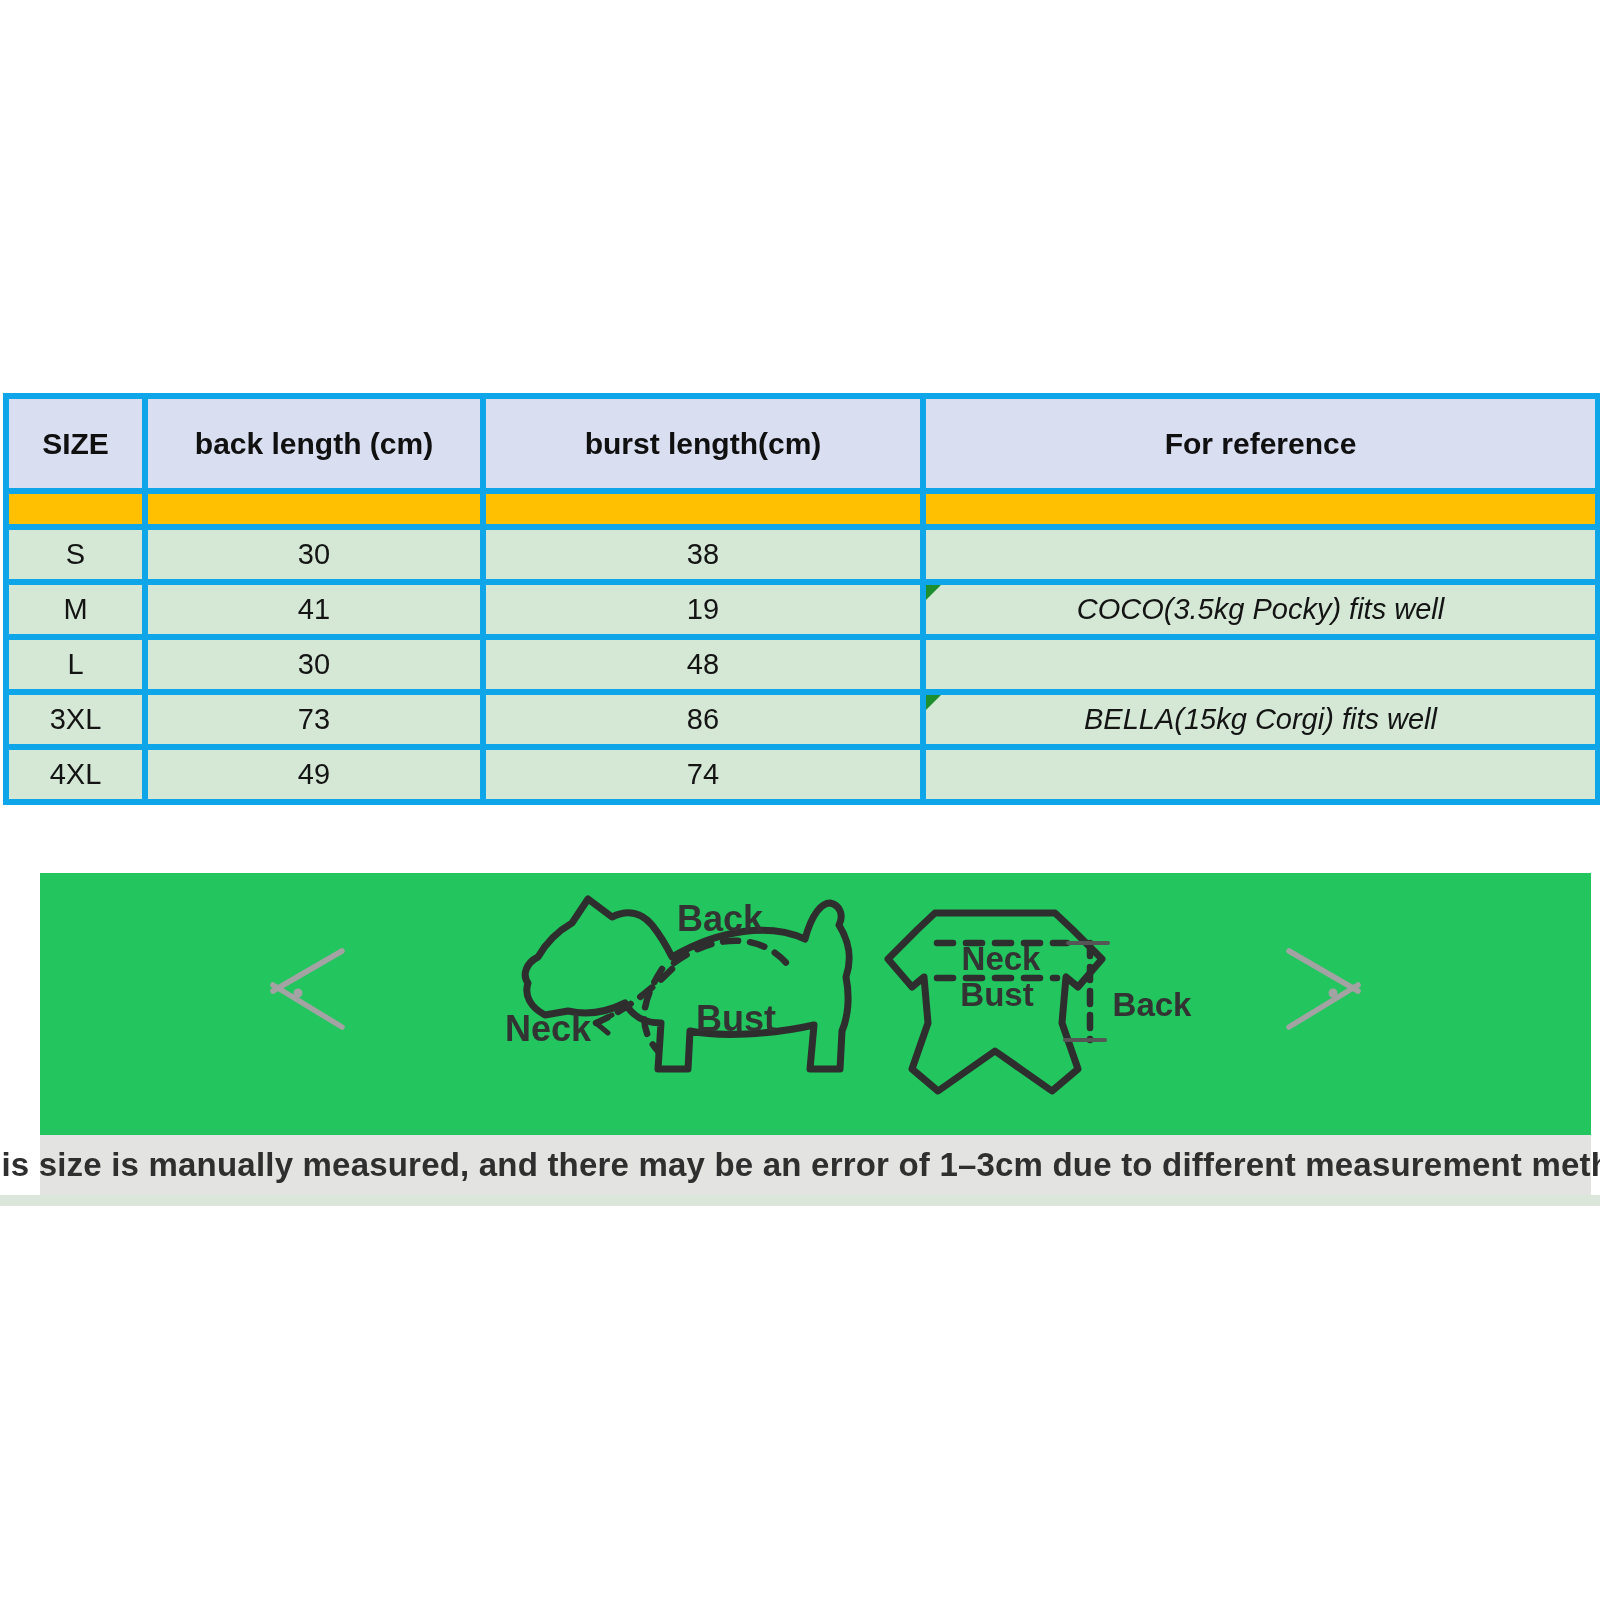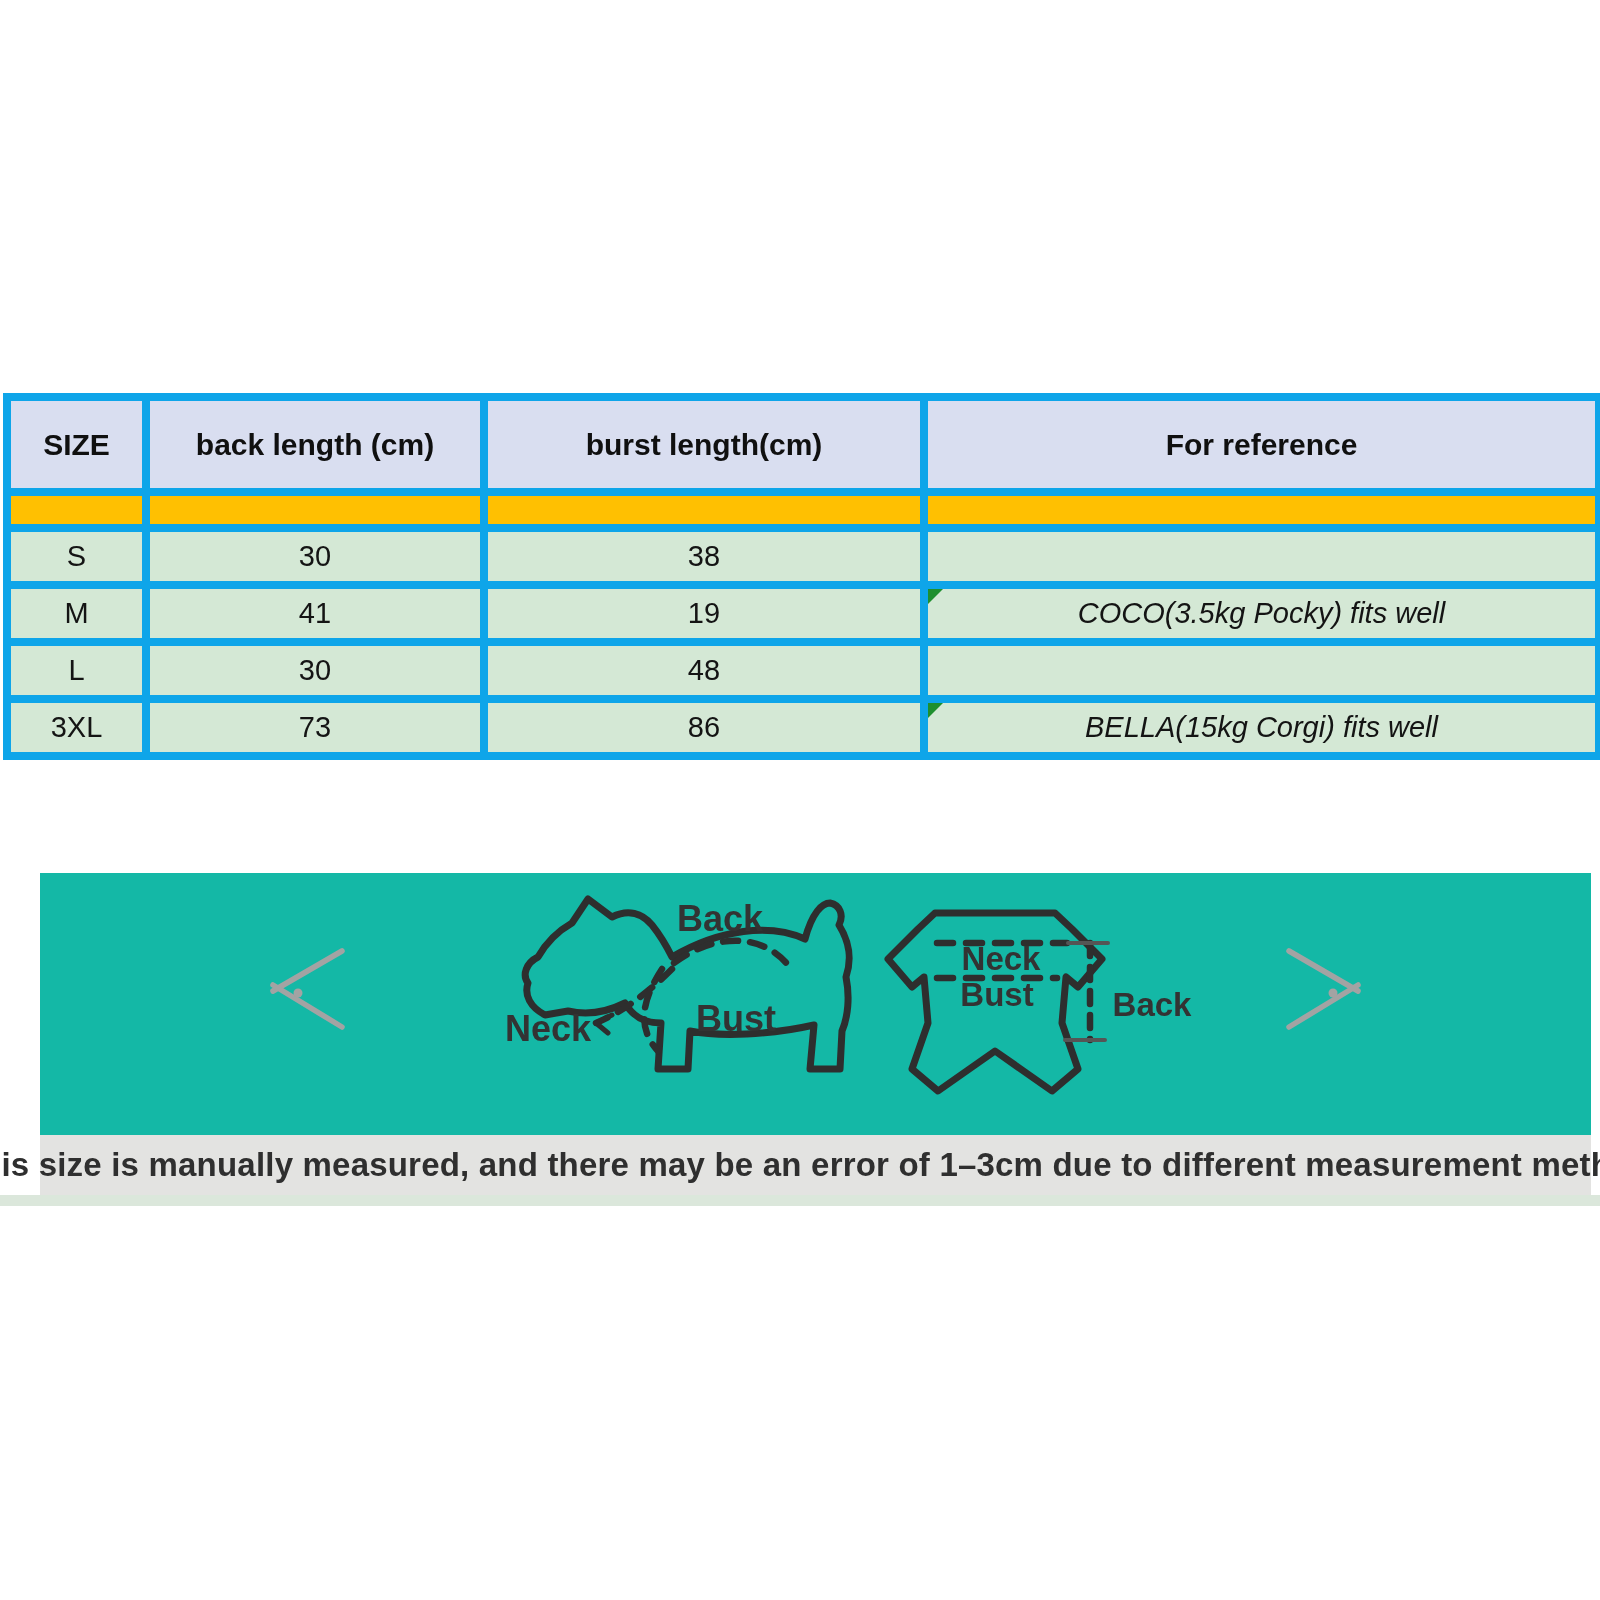--- a/index.html
+++ b/index.html
@@ -11,38 +11,38 @@
   
   .size-table-wrap{position:absolute;left:3px;top:393px;width:1592px;}
   table.size-table{
     border-collapse:collapse;table-layout:fixed;width:1592px;
   }
   table.size-table col.c-size{width:139px;}
   table.size-table col.c-back{width:338px;}
   table.size-table col.c-burst{width:440px;}
   table.size-table col.c-ref{width:675px;}
   table.size-table th, table.size-table td{
-    border:8px solid #0ea5e9;padding:8px;text-align:center;vertical-align:middle;
+    border:6px solid #0ea5e9;padding:8px;text-align:center;vertical-align:middle;
     color:#141414;overflow:hidden;white-space:nowrap;
   }
   tr.header-row{height:95px;background:#d9def0;}
   tr.header-row th{font-size:30px;font-weight:bold;color:#101010;}
   tr.highlight-row{height:36px;background:#ffc001;}
   tr.data-row{height:40px;background:#d4e8d5;}
   tr.data-row td{font-size:29px;font-weight:400;}
   td.ref-cell{position:relative;font-style:italic;}
   .corner-marker{
     position:absolute;left:0;top:0;width:0;height:0;display:none;
     border-top:15px solid #1e8f2e;border-right:15px solid transparent;
   }
 
   
   .diagram-band{
     position:absolute;left:40px;top:873px;width:1551px;height:315px;
-    background:#14b8a6;
+    background:#22c55e;
   }
   .diagram-band svg{display:block;}
 
   
   .note-band{
     position:absolute;left:40px;top:1135px;width:1551px;height:60px;
     background:#e3e3e1;display:flex;align-items:center;justify-content:center;
   }
   .note-band .note-text{
     font-size:33px;font-weight:700;color:#2f2f2f;letter-spacing:.2px;white-space:nowrap;
@@ -92,20 +92,26 @@
       <td>L</td>
       <td>30</td>
       <td>48</td>
       <td class="ref-cell"><span></span></td>
     </tr>
     <tr class="data-row">
       <td>3XL</td>
       <td>73</td>
       <td>86</td>
       <td class="ref-cell"><span class="corner-marker" style="display: block;"></span><span>BELLA(15kg Corgi)  fits well</span></td>
+    </tr>
+    <tr class="data-row">
+      <td>4XL</td>
+      <td>49</td>
+      <td>74</td>
+      <td class="ref-cell"><span></span></td>
     </tr>
     </tbody>
   </table>
 </div>
 
 <div class="diagram-band">
   <svg width="1551" height="247" viewBox="0 0 1551 247">
 
     <g stroke="#a3a3a3" stroke-width="5.5" stroke-linecap="round" fill="none">
       <path d="M 302 78 L 233 118"></path>

